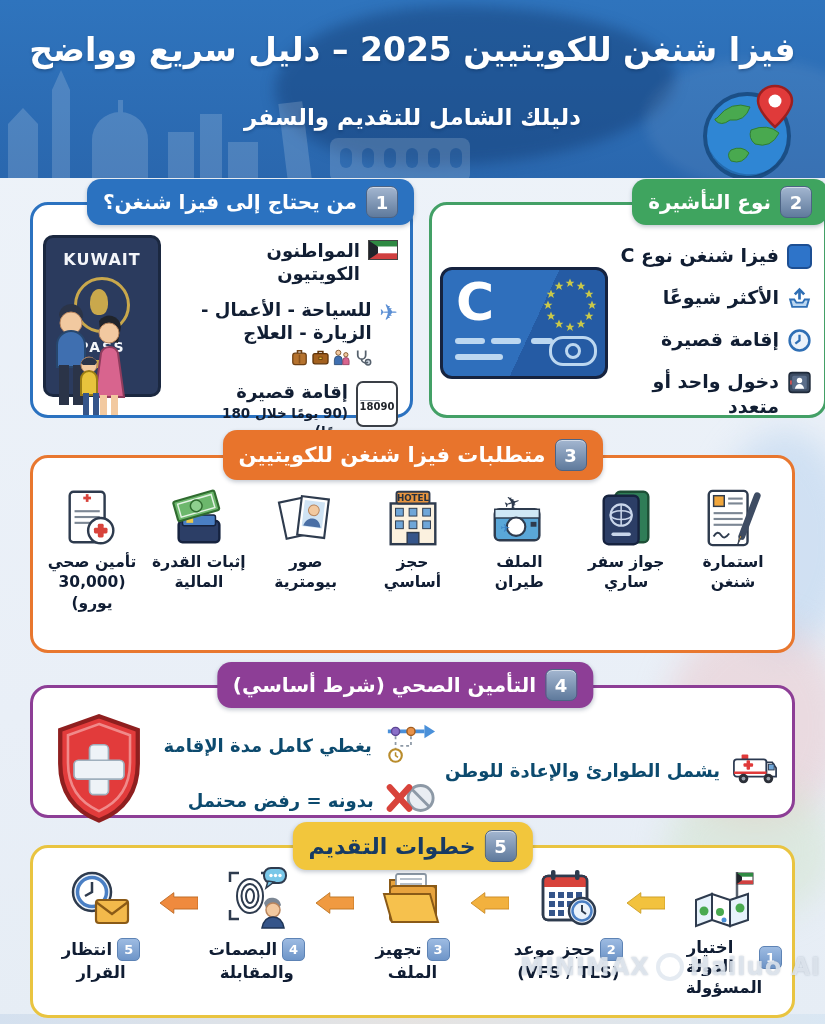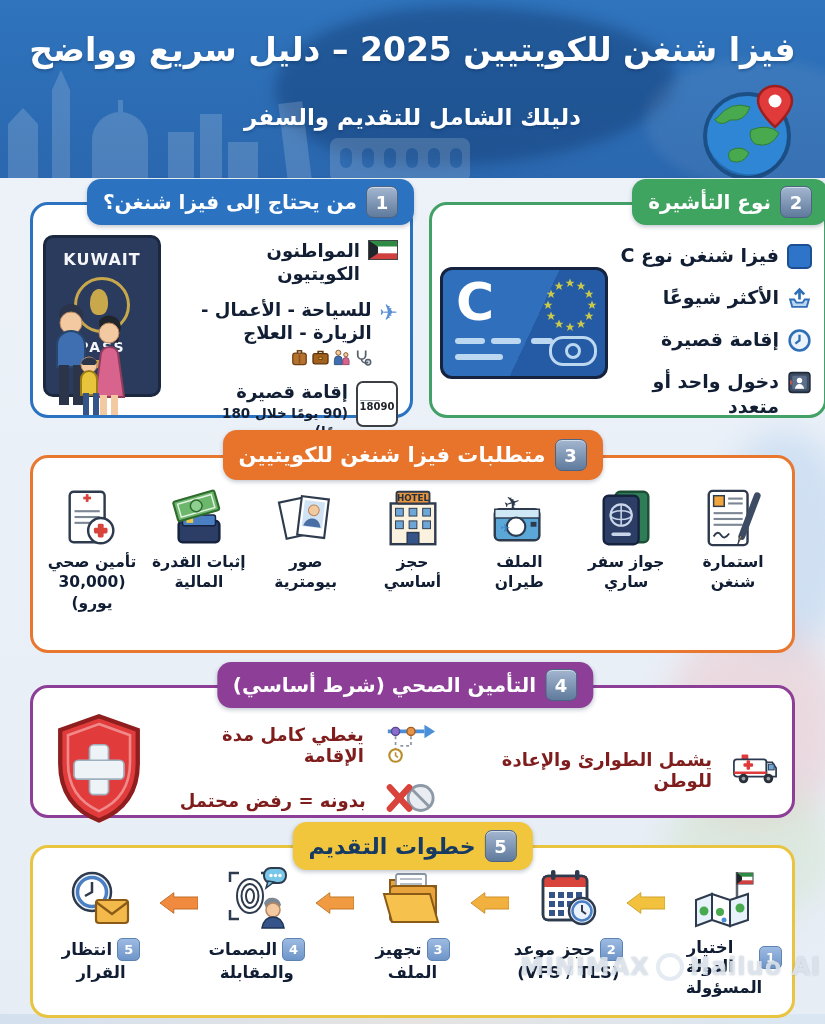--- a/index.html
+++ b/index.html
@@ -79,22 +79,22 @@
   .req-item{width:102px;text-align:center;}
   .req-ic{height:68px;display:flex;align-items:center;justify-content:center;}
   .req-l{font-size:15.5px;font-weight:bold;line-height:1.32;color:#101d33;direction:rtl;}
   
   .card-ins{top:685px;left:30px;right:30px;height:127px;border:3.5px solid #8d3e96;}
   .card-ins .pill{top:-26px;left:50%;transform:translateX(-52%);background:#8d3e96;font-size:20px;}
   .ins-body{display:flex;direction:rtl;align-items:center;padding:24px 14px 4px;gap:6px;}
   .ins-col{display:flex;flex-direction:column;direction:rtl;}
   .ins-col.c1{width:352px;}
   .ins-col.c2{width:292px;}
-  .ins-row{display:flex;direction:rtl;align-items:center;gap:20px;margin:7px 0;
-    font-size:18px;font-weight:bold;color:#7f1d1d;}
+  .ins-row{display:flex;direction:rtl;align-items:center;gap:12px;margin:7px 0;
+    font-size:18px;font-weight:bold;color:#0c4a6e;}
   .shield{flex:0 0 auto;margin-right:auto;}
   
   .card-steps{top:845px;left:30px;right:30px;height:167px;border:3.5px solid #e9c440;}
   .card-steps .pill{top:-26px;left:50%;transform:translateX(-50%);background:#f2c63c;
     color:#173a63;font-size:22px;height:48px;}
   .steps{display:flex;direction:rtl;align-items:flex-start;justify-content:space-between;padding:16px 10px 4px;}
   .step{width:116px;text-align:center;}
   .step-ic{height:70px;display:flex;align-items:center;justify-content:center;}
   .step-l1{display:flex;direction:rtl;align-items:center;justify-content:center;gap:5px;
     font-size:16.5px;font-weight:bold;color:#101d33;margin-top:4px;}

